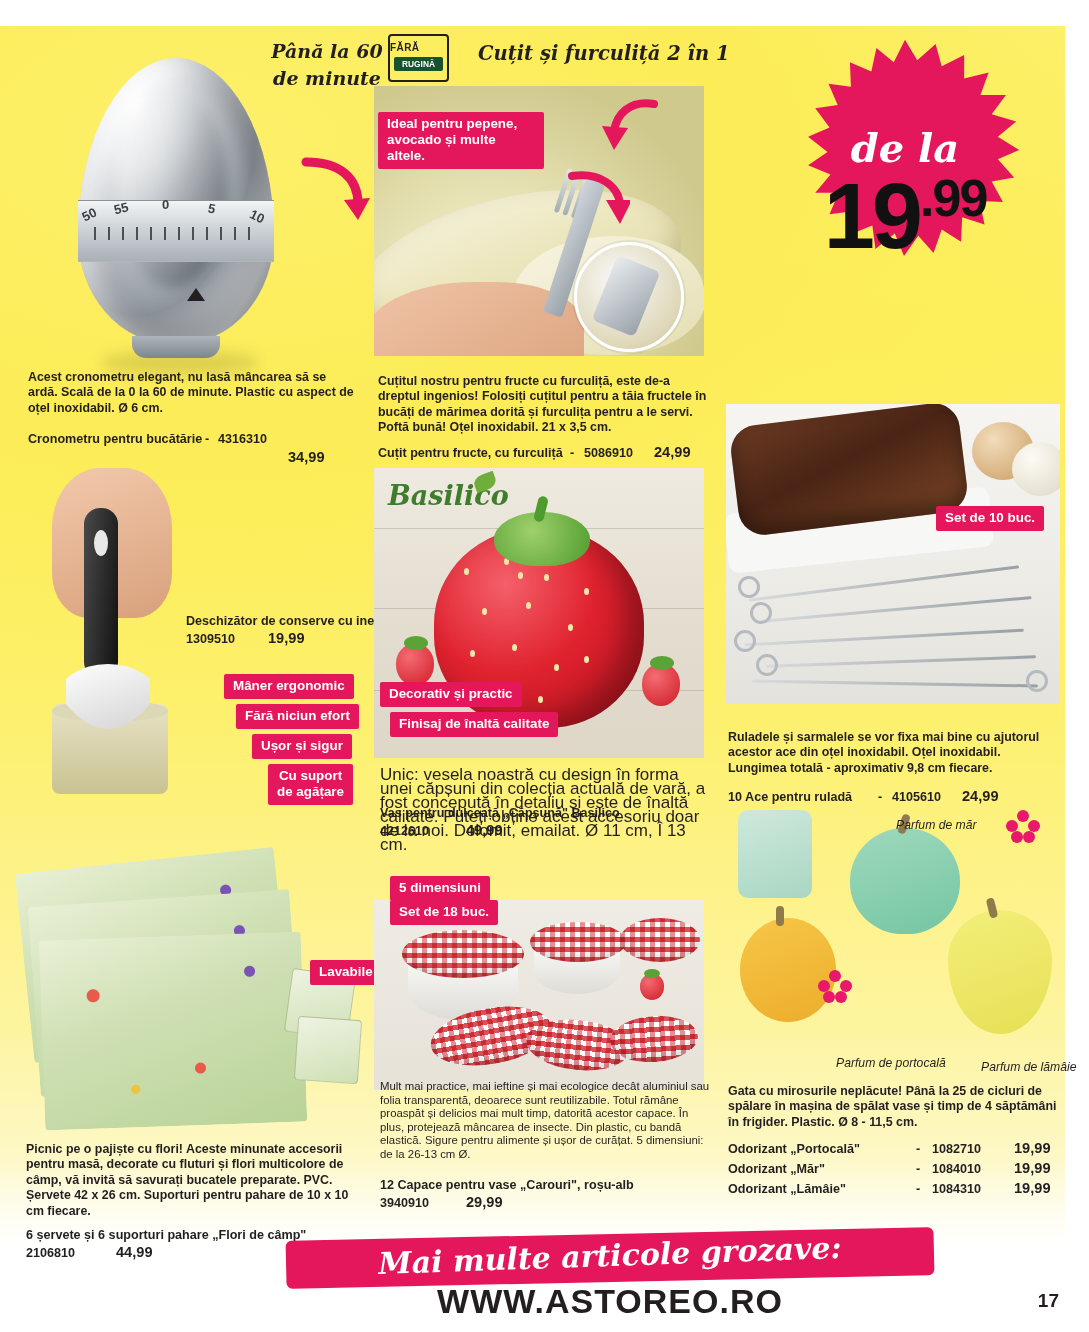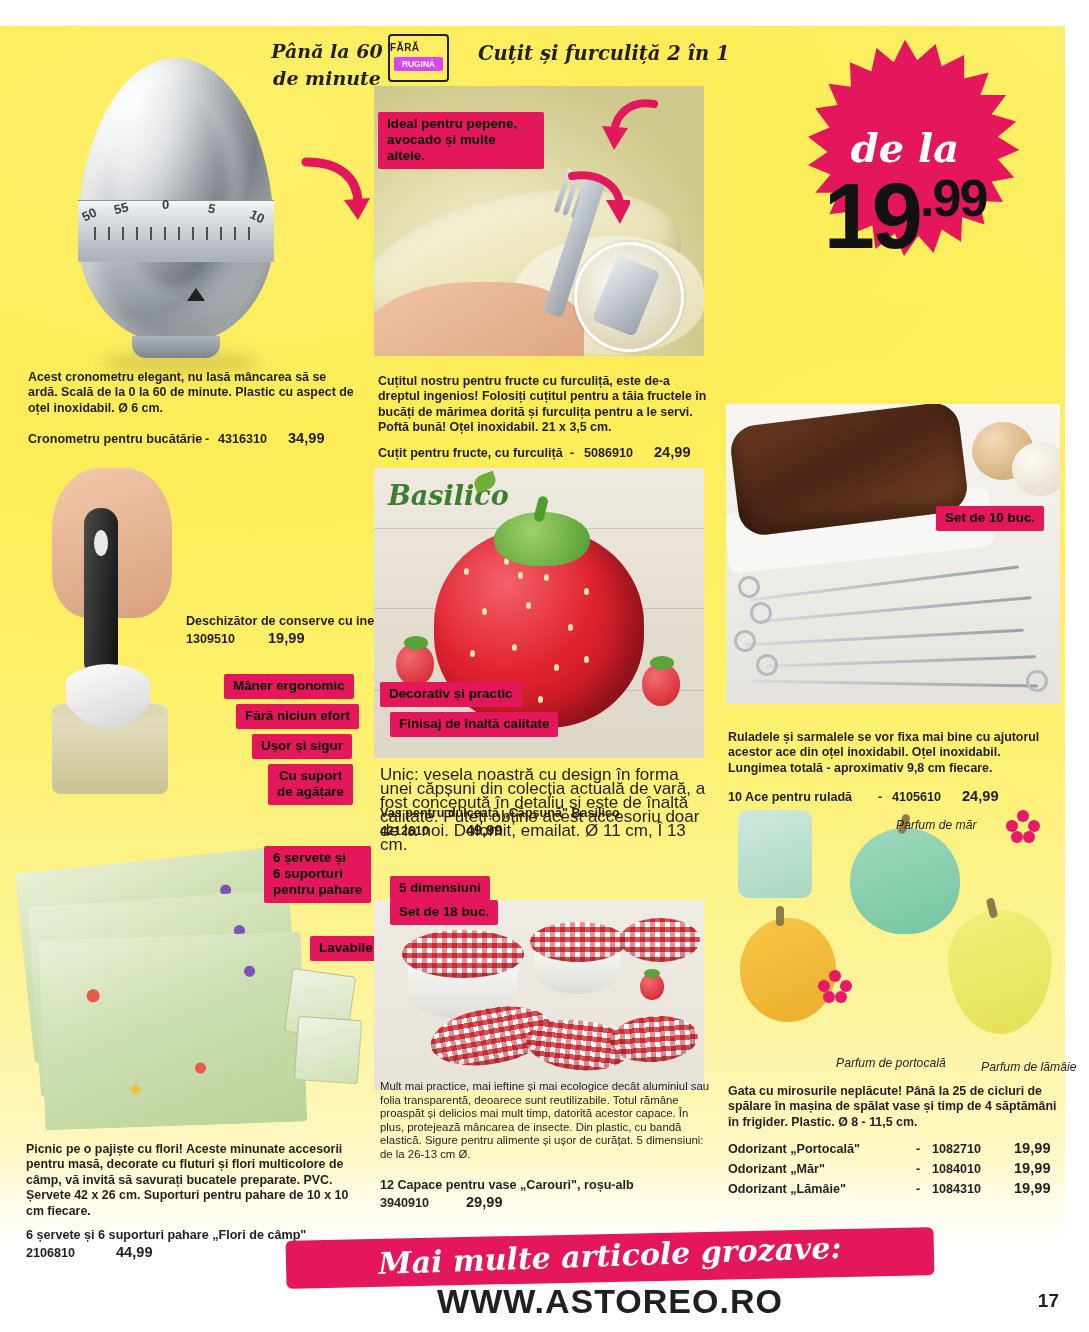--- a/index.html
+++ b/index.html
@@ -24,21 +24,21 @@
   .white-right{position:absolute;right:0;top:0;width:24px;height:1332px;background:#fff;}
   .white-bottom{position:absolute;left:0;bottom:0;width:1089px;height:86px;background:#fff;}
 
   
   .txt{position:absolute;color:#231f20;}
   .desc{font-size:12.4px;line-height:15.4px;color:#231f20;}
   .bold{font-weight:bold;}
   .prodline{font-size:12.6px;font-weight:bold;color:#231f20;}
   .price{font-weight:bold;font-size:14.6px;color:#231f20;}
   .magenta-tag{
-    position:absolute;background:#e5175c;color:#000000;font-weight:bold;
+    position:absolute;background:#e5175c;color:#ffffff;font-weight:bold;
     font-size:13.4px;line-height:16px;padding:4px 9px 5px 9px;border-radius:2px;
     white-space:pre-line;
   }
   .script{
     font-family:"DejaVu Serif", serif;font-style:italic;font-weight:bold;
     color:#231f20;
   }
 
   
   .kicker1{left:262px;top:38px;width:130px;text-align:center;font-size:19px;line-height:27px;}
@@ -46,21 +46,21 @@
   .fara-rugina{
     position:absolute;left:388px;top:34px;width:57px;height:44px;
     border:2.5px solid #231f20;border-radius:4px;
   }
   .fara-rugina .fr-t{
     position:absolute;left:0;right:0;top:6px;text-align:left;
     font-size:10px;font-weight:bold;letter-spacing:.4px;color:#231f20;
   }
   .fara-rugina .fr-b{
     position:absolute;left:4px;right:4px;top:21px;text-align:center;
-    font-size:8.4px;font-weight:bold;color:#fff;background:#d946ef;
+    font-size:8.4px;font-weight:bold;color:#fff;background:#14532d;
     border-radius:2px;padding:2px 0 2px 0;
   }
 
   
   .egg-wrap{position:absolute;left:60px;top:50px;width:230px;height:310px;}
   .egg{
     position:absolute;left:18px;top:8px;width:196px;height:286px;
     border-radius:50% 50% 48% 48% / 62% 62% 38% 38%;
     background:
       radial-gradient(ellipse at 30% 18%, #ffffff 0%, #e9ebed 18%, #b9bec3 42%, #8f969d 62%, #d5d9dc 80%, #9aa1a7 100%);
@@ -384,21 +384,21 @@
       </g>
     </svg>
     <div class="burst-de">de la</div>
     <div class="burst-price"><span>19</span><sup>.99</sup></div>
   </div>
 
   <div class="txt desc bold" style="left:28px;top:370px;width:326px;">Acest cronometru elegant, nu lasă mâncarea să se ardă. Scală de la 0 la 60 de minute. Plastic cu aspect de oțel inoxidabil. Ø 6 cm.</div>
   <div class="txt prodline" style="left:28px;top:432px;">Cronometru pentru bucătărie</div>
   <div class="txt prodline" style="left:205px;top:432px;">-</div>
   <div class="txt prodline" style="left:218px;top:432px;">4316310</div>
-  <div class="txt price" style="left:288px;top:430px;">34,99</div>
+  <div class="txt price" style="left:288px;top:449px;">34,99</div>
 
   <div class="txt desc bold" style="left:378px;top:374px;width:330px;">Cuțitul nostru pentru fructe cu furculiță, este de-a dreptul ingenios! Folosiți cuțitul pentru a tăia fructele în bucăți de mărimea dorită și furculița pentru a le servi. Poftă bună! Oțel inoxidabil. 21 x 3,5 cm.</div>
   <div class="txt prodline" style="left:378px;top:446px;">Cuțit pentru fructe, cu furculiță</div>
   <div class="txt prodline" style="left:570px;top:446px;">-</div>
   <div class="txt prodline" style="left:584px;top:446px;">5086910</div>
   <div class="txt price" style="left:654px;top:444px;">24,99</div>
 
   <div class="opener-photo">
     <div class="op-can"></div>
     <div class="op-can-top"></div>
@@ -484,24 +484,21 @@
   <div class="txt price" style="left:962px;top:788px;">24,99</div>
 
   <div class="napkin-photo">
     <div class="napkin" style="left:4px;top:10px;width:260px;height:190px;transform:rotate(-6deg);"></div>
     <div class="napkin" style="left:14px;top:48px;width:262px;height:190px;transform:rotate(-4deg);"></div>
     <div class="napkin" style="left:22px;top:86px;width:262px;height:190px;transform:rotate(-2deg);"></div>
     <div class="coaster" style="left:268px;top:122px;transform:rotate(8deg);"></div>
     <div class="coaster" style="left:276px;top:168px;transform:rotate(4deg);"></div>
   </div>
 
-  <div class="magenta-tag" style="left:264px;top:846px;">6 șervete și
-6 suporturi
-pentru pahare</div>
-  <div class="magenta-tag" style="left:310px;top:936px;text-align:right;">Lavabile</div>
+  <div class="magenta-tag" style="left:310px;top:960px;text-align:right;">Lavabile</div>
 
   <div class="txt desc bold" style="left:26px;top:1142px;width:330px;">Picnic pe o pajiște cu flori! Aceste minunate accesorii pentru masă, decorate cu fluturi și flori multicolore de câmp, vă invită să savurați bucatele preparate. PVC. Șervete 42 x 26 cm. Suporturi pentru pahare de 10 x 10 cm fiecare.</div>
   <div class="txt prodline" style="left:26px;top:1228px;">6 șervete și 6 suporturi pahare „Flori de câmp"</div>
   <div class="txt prodline" style="left:26px;top:1246px;">2106810</div>
   <div class="txt price" style="left:116px;top:1244px;">44,99</div>
 
   <div class="bowl-photo">
     <div class="bowl" style="left:34px;top:62px;width:110px;height:58px;"></div>
     <div class="cover" style="left:28px;top:30px;width:122px;height:48px;"></div>
     <div class="bowl" style="left:160px;top:48px;width:86px;height:46px;"></div>

